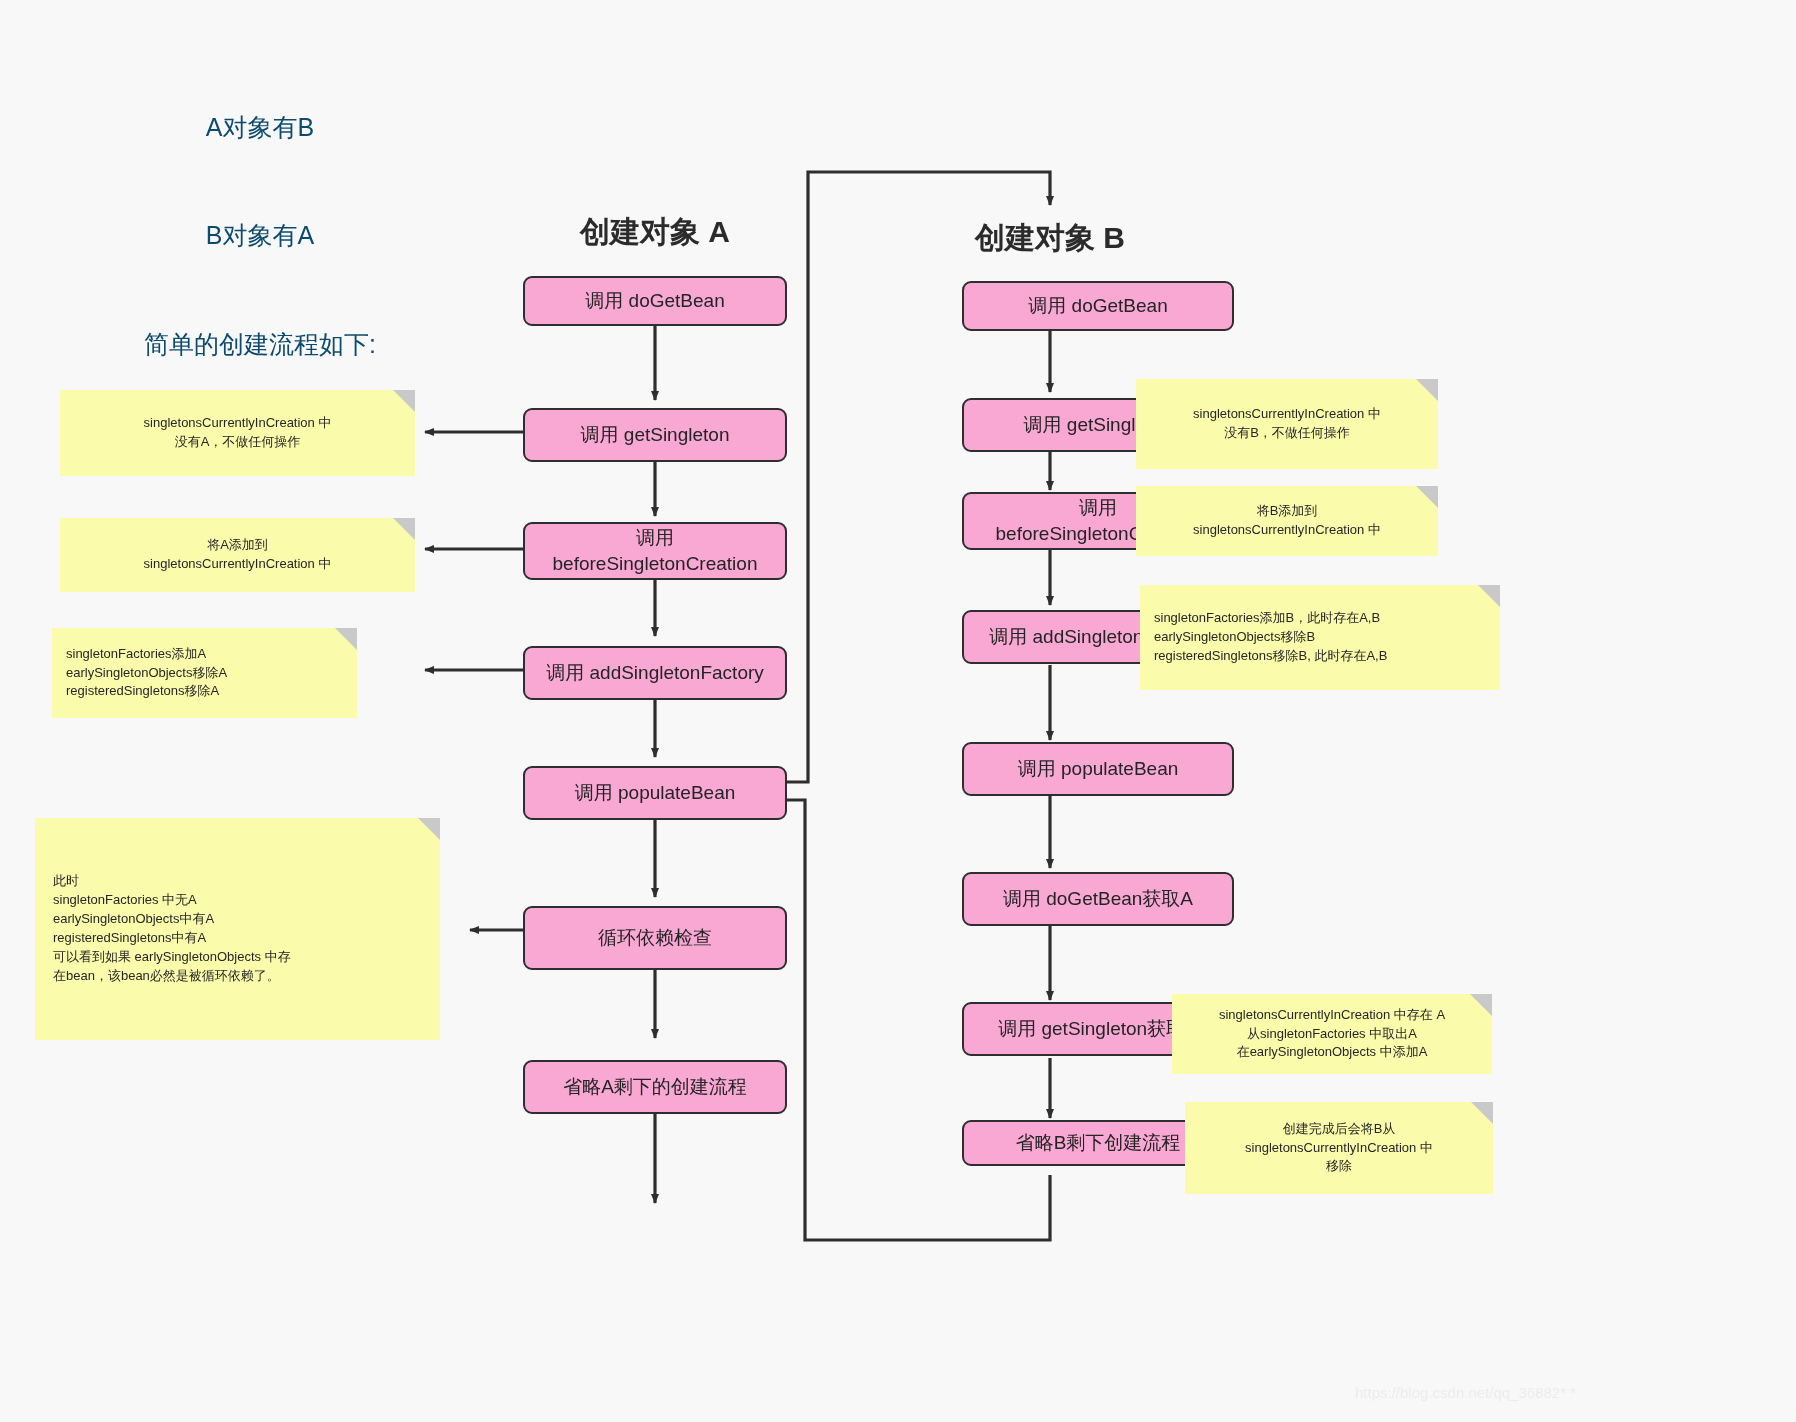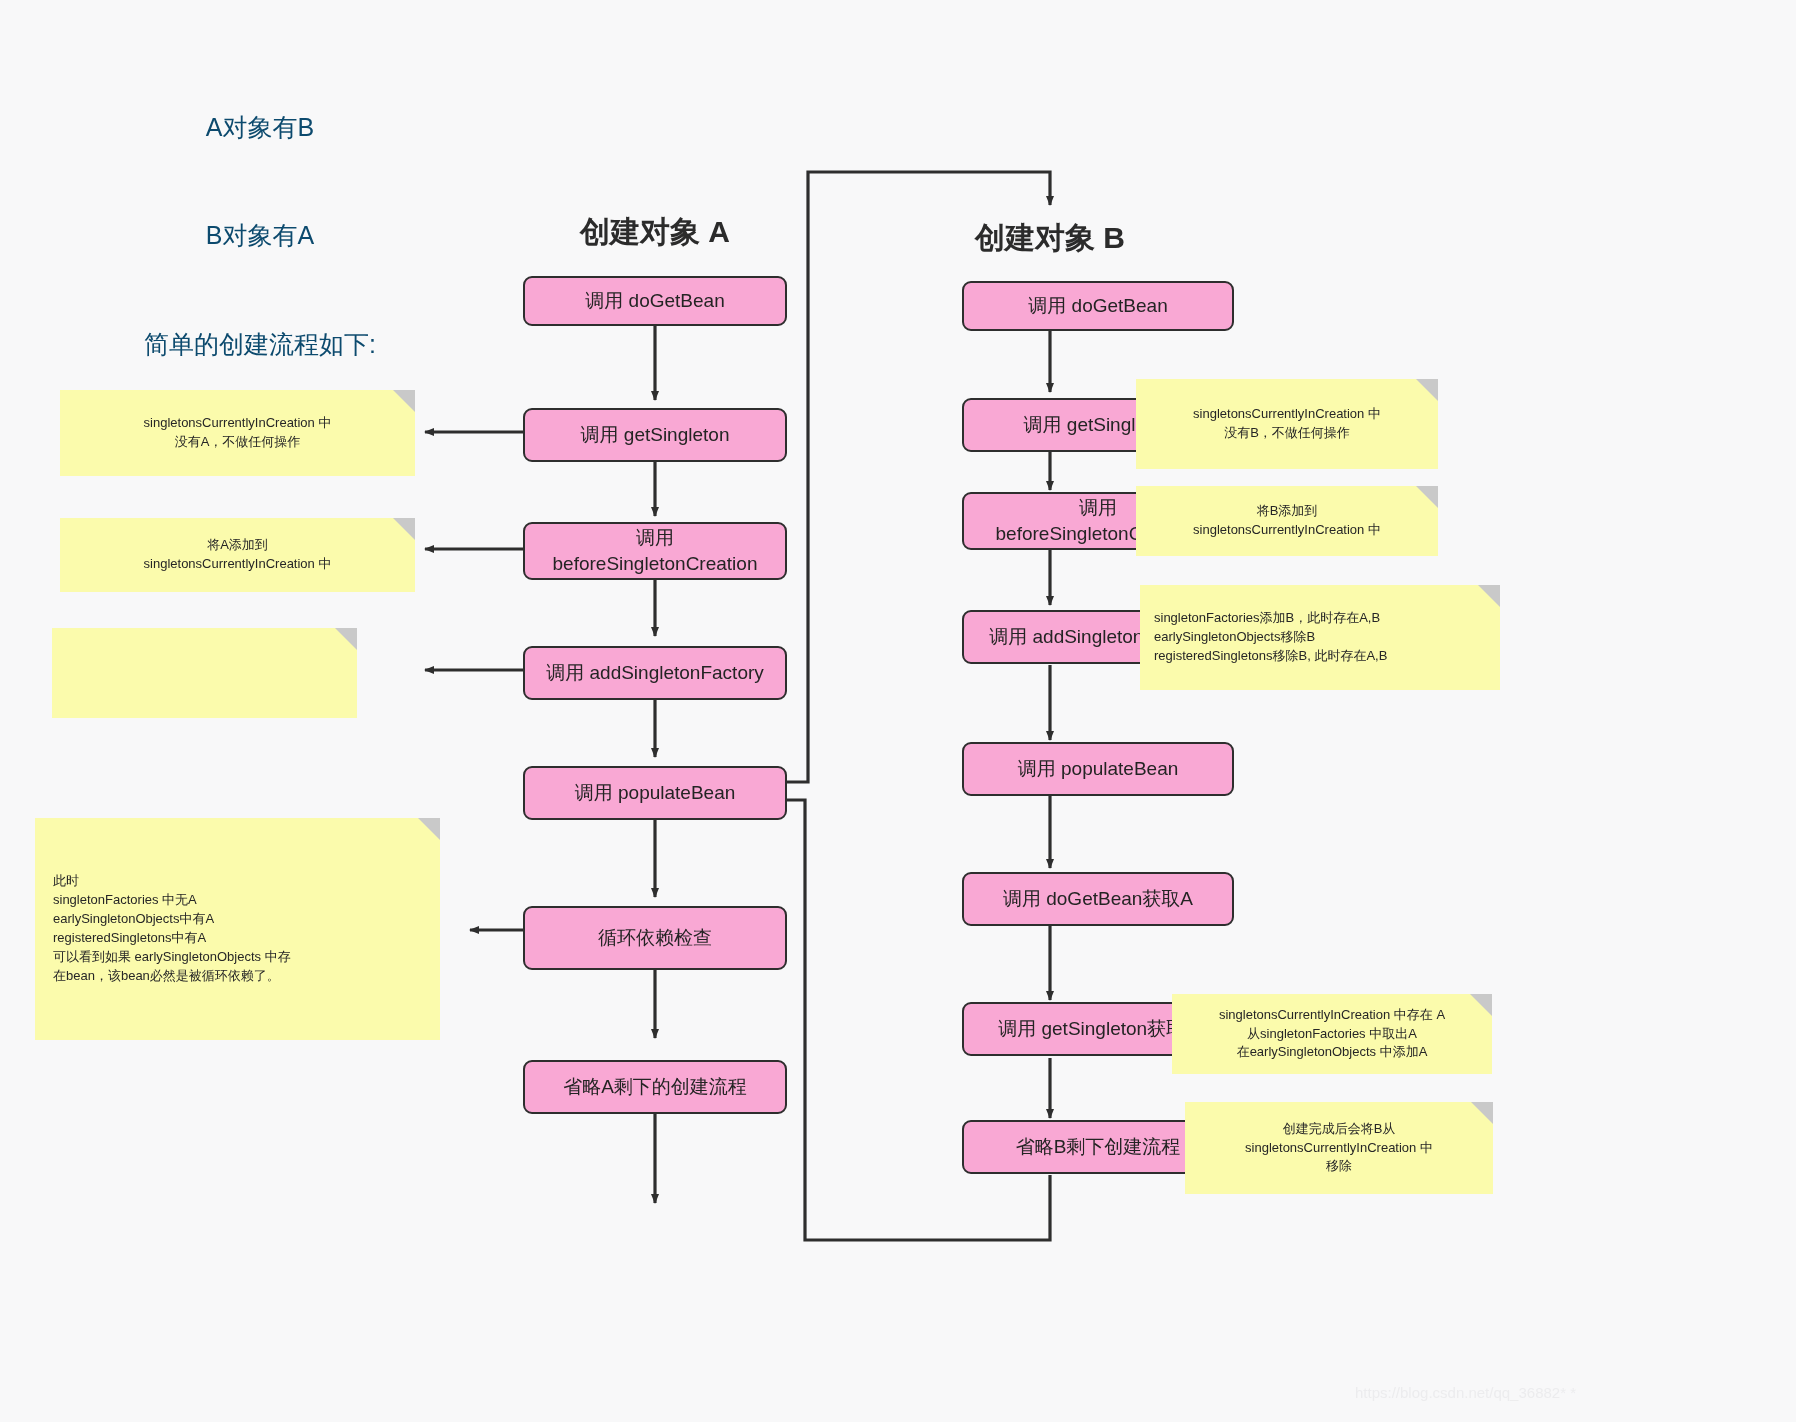--- a/index.html
+++ b/index.html
@@ -142,36 +142,39 @@
   <div class="node" style="left:523px;top:1060px;width:264px;height:54px;">省略A剩下的创建流程</div>
 
   <div class="node" style="left:962px;top:281px;width:272px;height:50px;">调用 doGetBean</div>
   <div class="node" style="left:962px;top:398px;width:272px;height:54px;">调用 getSingleton</div>
   <div class="node" style="left:962px;top:492px;width:272px;height:58px;">调用
 beforeSingletonCreation</div>
   <div class="node" style="left:962px;top:610px;width:272px;height:54px;">调用 addSingletonFactory</div>
   <div class="node" style="left:962px;top:742px;width:272px;height:54px;">调用 populateBean</div>
   <div class="node" style="left:962px;top:872px;width:272px;height:54px;">调用 doGetBean获取A</div>
   <div class="node" style="left:962px;top:1002px;width:272px;height:54px;">调用 getSingleton获取A</div>
-  <div class="node" style="left:962px;top:1120px;width:272px;height:54px;">省略B剩下创建流程</div>
+  <div class="node" style="left:962px;top:1120px;width:272px;height:46px;">省略B剩下创建流程</div>
 
   <div class="note" style="left:60px;top:390px;width:355px;height:86px;">
     <span class="fold"></span>
     <span>singletonsCurrentlyInCreation 中
 没有A，不做任何操作</span>
   </div>
 
   <div class="note" style="left:60px;top:518px;width:355px;height:74px;">
     <span class="fold"></span>
     <span>将A添加到
 singletonsCurrentlyInCreation 中</span>
   </div>
 
   <div class="note left-align" style="left:52px;top:628px;width:305px;height:90px;">
     <span class="fold"></span>
+    <span>singletonFactories添加A
+earlySingletonObjects移除A
+registeredSingletons移除A</span>
   </div>
 
   <div class="note left-align" style="left:35px;top:818px;width:405px;height:222px;padding:28px 18px;">
     <span class="fold"></span>
     <span>此时
 singletonFactories 中无A
 earlySingletonObjects中有A
 registeredSingletons中有A
 可以看到如果  earlySingletonObjects 中存
 在bean，该bean必然是被循环依赖了。</span>

